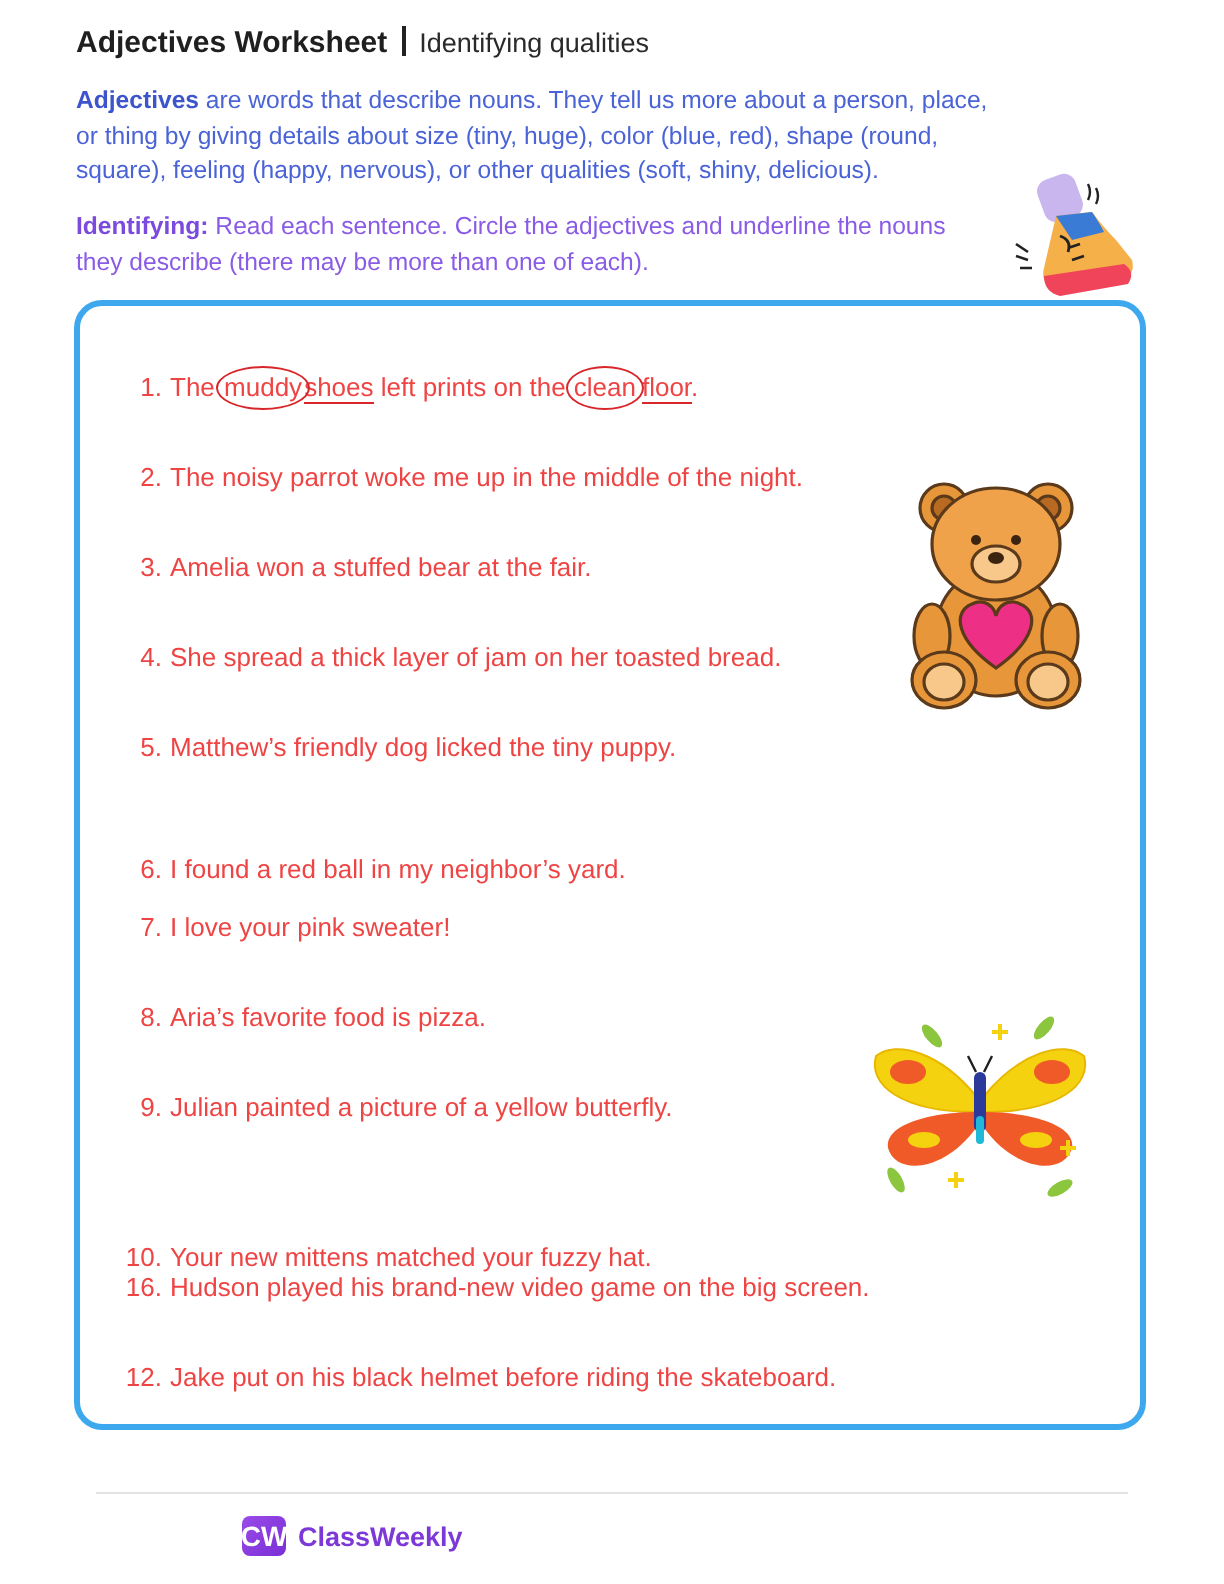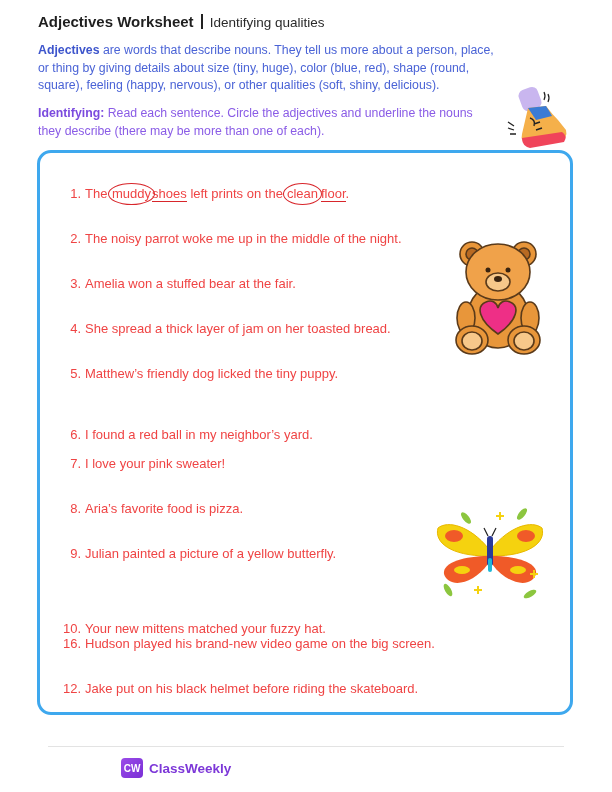--- a/index.html
+++ b/index.html
@@ -21,21 +21,21 @@
   .sentence .num { display:inline-block; text-align:right; width:22px; margin-right:4px; }
   .circ { position:relative; display:inline-block; padding:0 1px; }
   .circ::before { content:""; position:absolute; left:-3px; right:-3px; top:-2px; bottom:-2px;
                   border:1.3px solid #d8262b; border-radius:50%; }
   .ul { border-bottom:1.3px solid #d8262b; padding-bottom:0px; }
   .bear { position:absolute; left:448px; top:236px; width:100px; height:120px; }
   .butterfly { position:absolute; left:430px; top:508px; width:120px; height:92px; }
   .footer-line { position:absolute; left:48px; top:746px; width:516px; height:1px; background:#e3e3e3; }
   .footer { position:absolute; left:121px; top:757px; height:22px; display:flex; align-items:center; }
   .logo-box { width:22px; height:20px; border-radius:4px; background:linear-gradient(135deg,#9a4be8,#7a2fd6);
-              color:#fff; font-size:10px; font-weight:bold; display:flex; align-items:center; justify-content:center; }
+              color:#fff; font-size:14px; font-weight:bold; display:flex; align-items:center; justify-content:center; }
   .logo-text { color:#7d38d8; font-weight:bold; font-size:13.5px; margin-left:6px; }
   .tagline { font-size:9.3px; color:#333; margin-left:25px; white-space:nowrap; }
 </style>
 </head>
 <body>
 
 <div class="header">
   <span class="title">Adjectives Worksheet</span><span class="sep"></span><span class="sub">Identifying qualities</span>
 </div>
 

